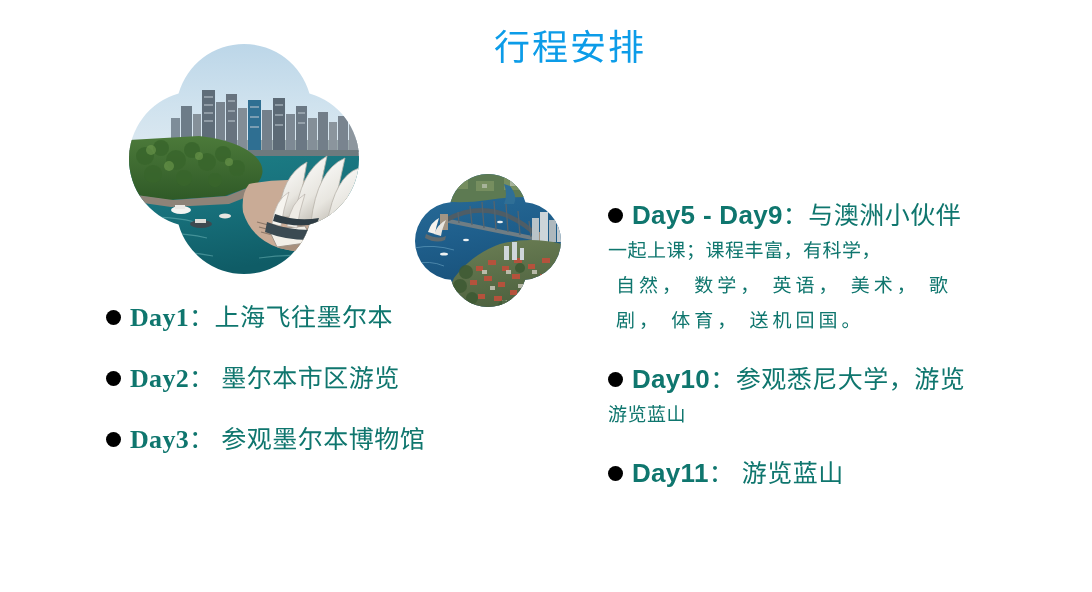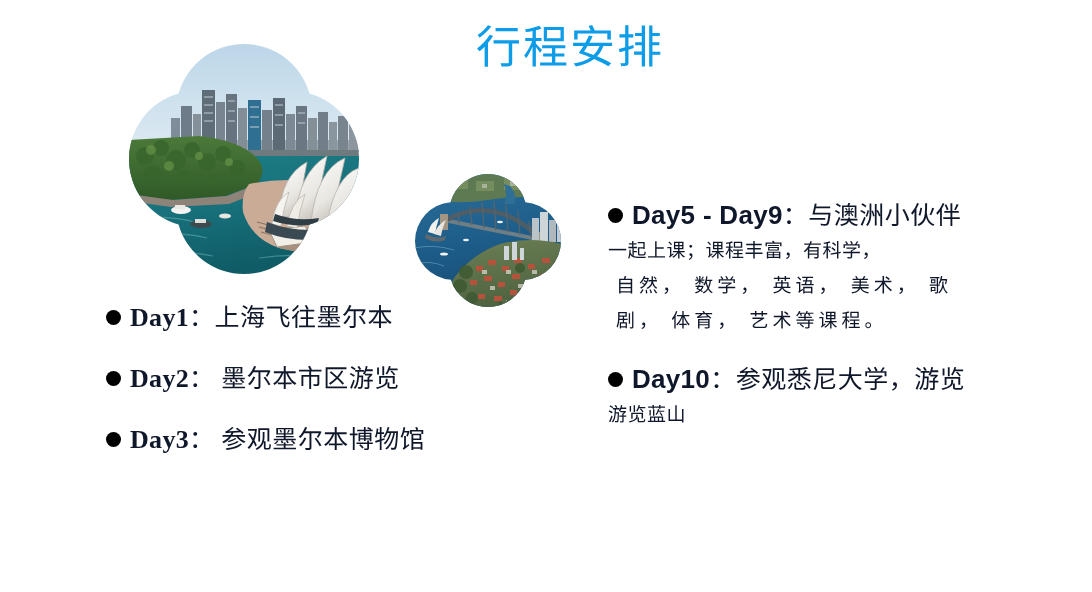--- a/index.html
+++ b/index.html
@@ -19,21 +19,21 @@
     overflow: hidden;
   }
 
   
   #slide-title {
     position: absolute;
     left: 0;
     top: 22px;
     width: 1092px;
     text-align: center;
-    font-size: 45px;
+    font-size: 36px;
     line-height: 52px;
     letter-spacing: 2px;
     color: #0c9ce8;
     font-weight: 400;
     white-space: nowrap;
     padding-left: 48px;
     box-sizing: border-box;
   }
 
   
@@ -59,21 +59,21 @@
 
   
   .column {
     position: absolute;
   }
   #column-left  { left: 106px; top: 300px; width: 430px; }
   #column-right { left: 608px; top: 198px; width: 392px; }
 
   .itinerary-item {
     display: block;
-    color: #0f172a;
+    color: #0f766e;
     margin: 0;
   }
   #column-left  .itinerary-item { margin-bottom: 26px; font-family: Liberation Serif, serif; }
   #column-right .itinerary-item { margin-bottom: 24px; }
   #column-left  .itinerary-item:last-child,
   #column-right .itinerary-item:last-child { margin-bottom: 0; }
 
   .item-line {
     display: block;
     font-size: 25px;
@@ -422,27 +422,32 @@
   </div>
 
   <div id="column-right" class="column">
 
     <div class="itinerary-item">
       <span class="item-line">
         <span class="bullet-dot"></span><span class="day-label">Day5 - Day9</span><span class="item-text">：</span><span class="item-text">与澳洲小伙伴</span>
       </span>
       <span class="item-cont">一起上课；课程丰富，有科学，</span>
       <span class="item-cont wide-space">自然， 数学， 英语， 美术， 歌</span>
-      <span class="item-cont wide-space">剧， 体育， 艺术等课程。</span>
+      <span class="item-cont wide-space">剧， 体育， 送机回国。</span>
     </div>
 
     <div class="itinerary-item">
       <span class="item-line">
         <span class="bullet-dot"></span><span class="day-label">Day10</span><span class="item-text">：</span><span class="item-text">参观悉尼大学，游览</span>
       </span>
       <span class="item-cont">游览蓝山</span>
     </div>
 
+    <div class="itinerary-item">
+      <span class="item-line">
+        <span class="bullet-dot"></span><span class="day-label">Day11</span><span class="item-text">：</span><span class="item-text"> 游览蓝山</span>
+      </span>
+    </div>
 
 
   </div>
 
 </div>
 
 </body></html>

